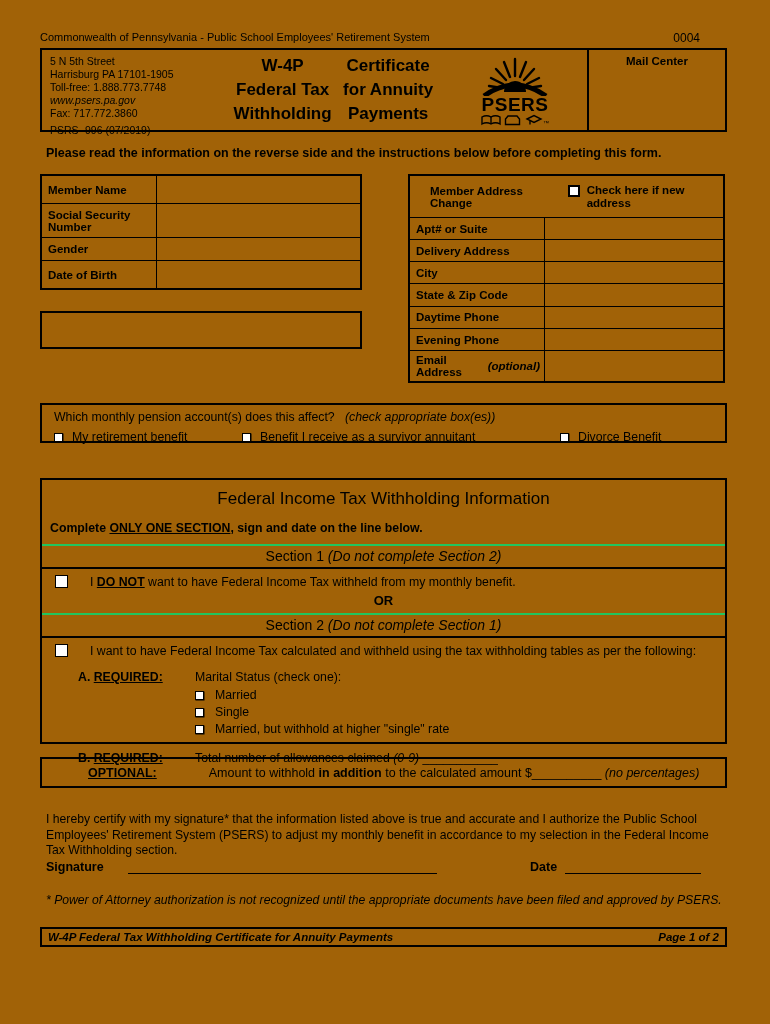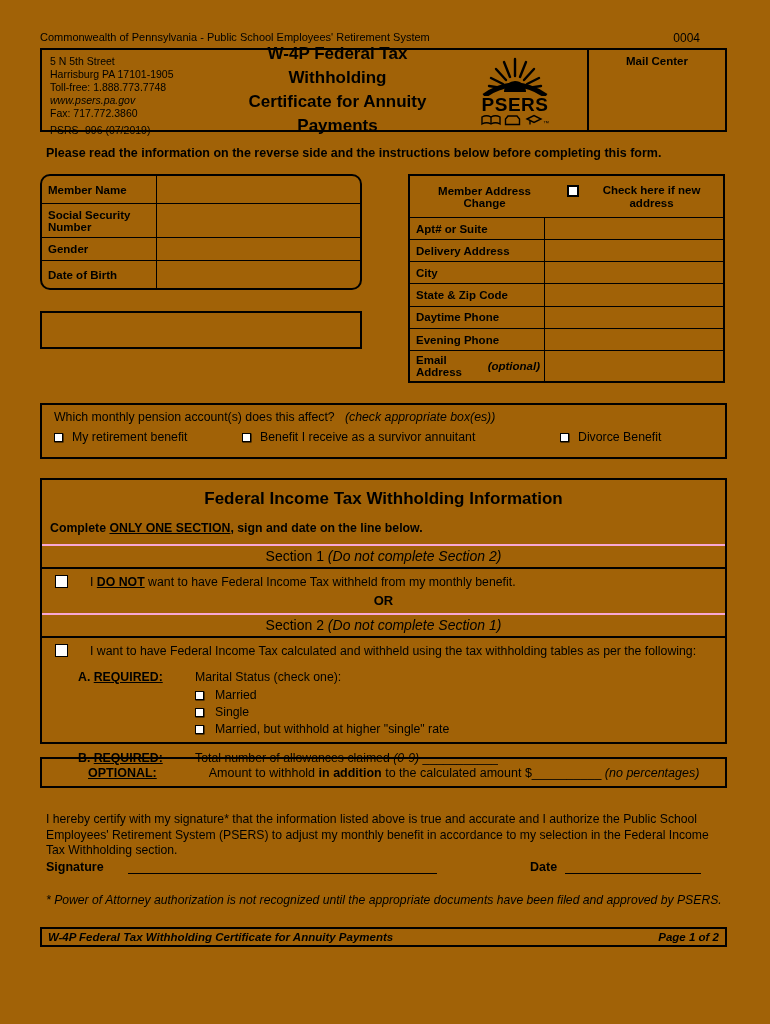--- a/index.html
+++ b/index.html
@@ -14,59 +14,59 @@
   .emph { font-weight:bold; text-decoration:underline; }
 
   
   .topline { left:40px; top:31px; width:687px; display:flex; justify-content:space-between; font-size:11px; }
   .topline .docnum { font-size:12px; padding-right:27px; }
 
   
   .headbox { left:40px; top:48px; width:687px; height:84px; display:flex;gap:28px; }
   .addr { width:162px; padding:5px 0 0 8px; font-size:10.5px; line-height:13px; }
   .addr .formcode { margin-top:4px; }
-  .titlezone { flex:1; display:flex; flex-direction:column; justify-content:center; align-items:center; text-align:center; }
+  .titlezone { flex:1; display:flex; justify-content:center; align-items:center; text-align:center; }
   .titlezone .t { font-size:17px; font-weight:bold; line-height:24px; }
   .logo { width:88px; display:flex; flex-direction:column; align-items:center; justify-content:center; padding-top:2px;text-align:right; }
   .logo .word { font-weight:bold; font-size:19px; letter-spacing:0.5px; line-height:18px; }
   .logo .glyphrow { display:flex; align-items:flex-end; }
   .logo .tm { font-size:6px; }
   .mailcell { width:138px; border-left:2px solid #000; text-align:center; padding-top:5px; font-size:11.5px; font-weight:bold; }
 
   .notice { left:46px; top:146px; font-size:12.5px; font-weight:bold; }
 
   
-  .mtable { left:40px; top:174px; width:322px; height:116px; display:grid; grid-template-columns:115px 1fr; grid-template-rows:28px 34px 23px 1fr;border-radius:10px; }
+  .mtable { left:40px; top:174px; width:322px; height:116px; display:grid; grid-template-columns:115px 1fr; grid-template-rows:28px 34px 23px 1fr; }
   .ftable { left:40px; top:311px; width:322px; height:38px; display:grid; grid-template-columns:115px 1fr; }
   .cell { border-right:1.5px solid #000; border-bottom:1.5px solid #000; font-size:11.5px; font-weight:bold; line-height:12.5px; padding:3px 4px 2px 6px; display:flex; align-items:center; }
   .vcell { border-bottom:1.5px solid #000; }
   .lastrow { border-bottom:none !important; }
 
   
   .atable { left:408px; top:174px; width:317px; height:209px; display:grid; grid-template-columns:135px 1fr; grid-template-rows:42px repeat(7,1fr); }
-  .ahead { grid-column:1 / 3; border-bottom:1.5px solid #000; display:flex; align-items:center; font-size:11.5px; font-weight:bold; padding:0 6px;text-align:center; }
+  .ahead { grid-column:1 / 3; border-bottom:1.5px solid #000; display:flex; align-items:center; font-size:11.5px; font-weight:bold; padding:0 20px; }
   .ahead .lbl { width:150px; }
   .ahead .chk { display:flex; align-items:flex-start; gap:7px; margin-left:14px; line-height:12.5px; }
 
   .cb-md { width:12px; height:12px; border:2px solid #000; display:inline-block; flex:0 0 auto; margin-top:1px; background:#fff; }
   .cb-lg { width:13px; height:13px; border:1.5px solid #000; display:inline-block; flex:0 0 auto; background:#fff; }
   .cb-sm { width:9px; height:9px; border:1.3px solid #000; display:inline-block; flex:0 0 auto; background:#fff; box-shadow:0.5px 0.5px 0 #000; }
 
   
-  .pensionbox { left:40px; top:403px; width:687px; height:56px; font-size:12.3px; padding:5px 0 0 12px; }
+  .pensionbox { left:40px; top:403px; width:687px; height:40px; font-size:12.3px; padding:5px 0 0 12px; }
   .pension-q { margin-bottom:6px; }
   .pension-opts { display:flex; align-items:center; }
   .popt { display:flex; align-items:center; gap:9px; }
   .popt1 { width:188px; } .popt2 { width:318px; }
 
   
   .fedbox { left:40px; top:478px; width:687px; height:266px; font-size:12.3px; }
-  .fed-title { text-align:center; font-size:17px; font-weight:bold; padding-top:9px; }
+  .fed-title { text-align:center; font-size:17px; font-weight:normal; padding-top:9px; }
   .fed-complete { font-size:12.3px; font-weight:bold; padding:12px 0 9px 8px; }
-  .sec-head { border-top:2px solid #f9a8d4; border-bottom:2px solid #000; text-align:center; font-size:14px; padding:2px 0 3px 0; }
+  .sec-head { border-top:2px solid #22c55e; border-bottom:2px solid #000; text-align:center; font-size:14px; padding:2px 0 3px 0; }
   .sec-row { display:flex; align-items:flex-start; gap:22px; padding:6px 6px 0 13px; }
   .or { text-align:center; font-weight:bold; font-size:13px; padding:4px 0 5px 0; }
   .ablock { display:flex; padding:12px 0 0 36px; }
   .ablock .akey { width:117px; font-weight:bold; }
   .aopts { padding:3px 0 0 0; }
   .aopt { display:flex; align-items:center; gap:11px; padding:1px 0 2px 0; }
   .bblock { display:flex; padding:13px 0 0 36px; }
   .bblock .akey { width:117px; font-weight:bold; }
 
   

